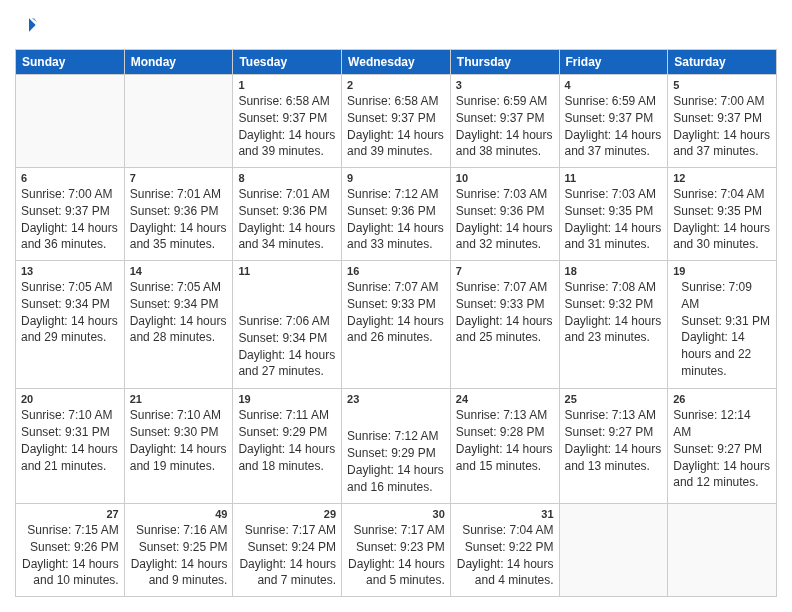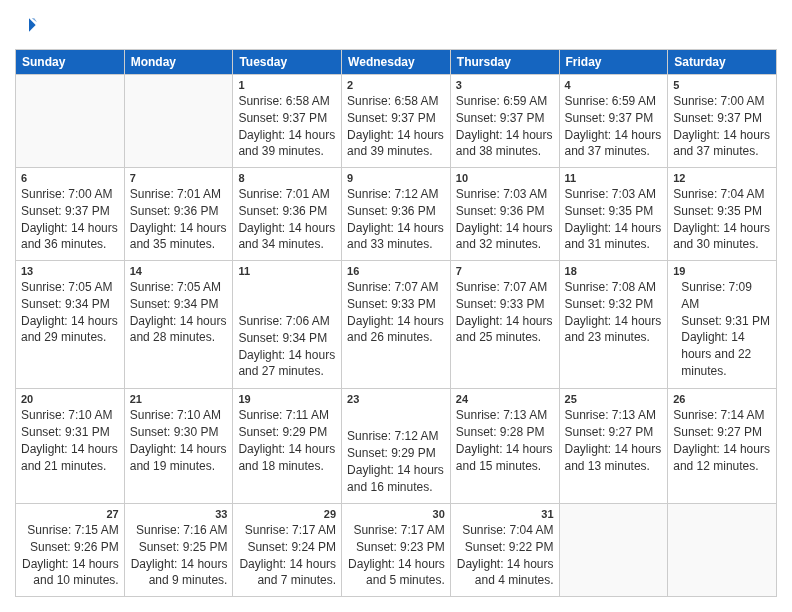--- a/index.html
+++ b/index.html
@@ -287,34 +287,34 @@
 Daylight: 14 hours and 15 minutes.</div>
           </td>
           <td>
             <span class="day-number">25</span>
             <div class="day-info" style="white-space: pre-line;">Sunrise: 7:13 AM
 Sunset: 9:27 PM
 Daylight: 14 hours and 13 minutes.</div>
           </td>
           <td>
             <span class="day-number">26</span>
-            <div class="day-info" style="white-space: pre-line;">Sunrise: 7:14 AM
+            <div class="day-info" style="white-space: pre-line;">Sunrise: 12:14 AM
 Sunset: 9:27 PM
 Daylight: 14 hours and 12 minutes.</div>
           </td>
         </tr>
         <tr>
           <td>
             <span class="day-number">27</span>
             <div class="day-info" style="white-space: pre-line;">Sunrise: 7:15 AM
 Sunset: 9:26 PM
 Daylight: 14 hours and 10 minutes.</div>
           </td>
           <td>
-            <span class="day-number">33</span>
+            <span class="day-number">49</span>
             <div class="day-info" style="white-space: pre-line;">Sunrise: 7:16 AM
 Sunset: 9:25 PM
 Daylight: 14 hours and 9 minutes.</div>
           </td>
           <td>
             <span class="day-number">29</span>
             <div class="day-info" style="white-space: pre-line;">Sunrise: 7:17 AM
 Sunset: 9:24 PM
 Daylight: 14 hours and 7 minutes.</div>
           </td>

